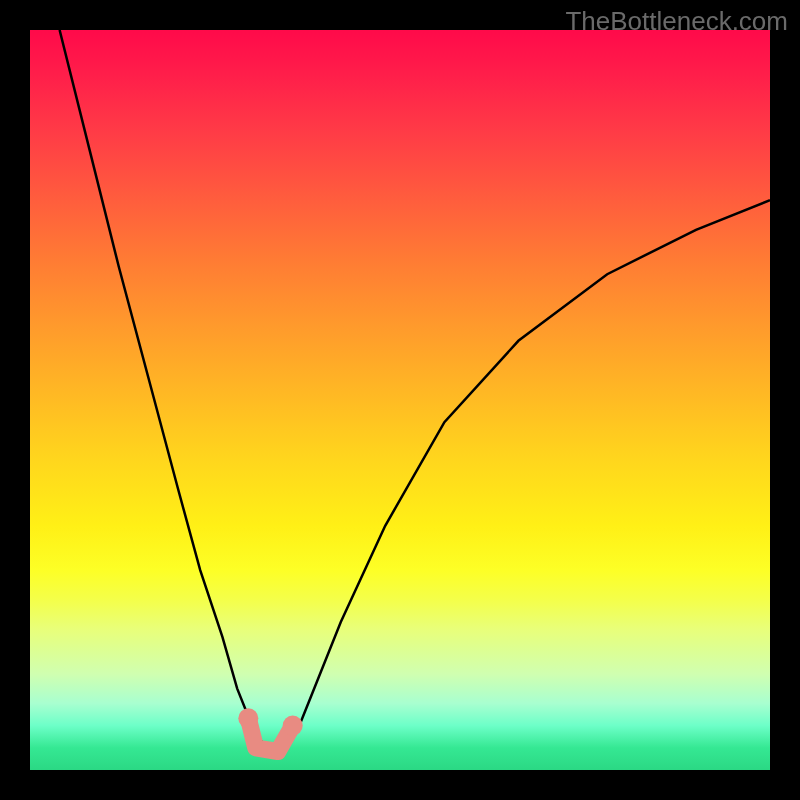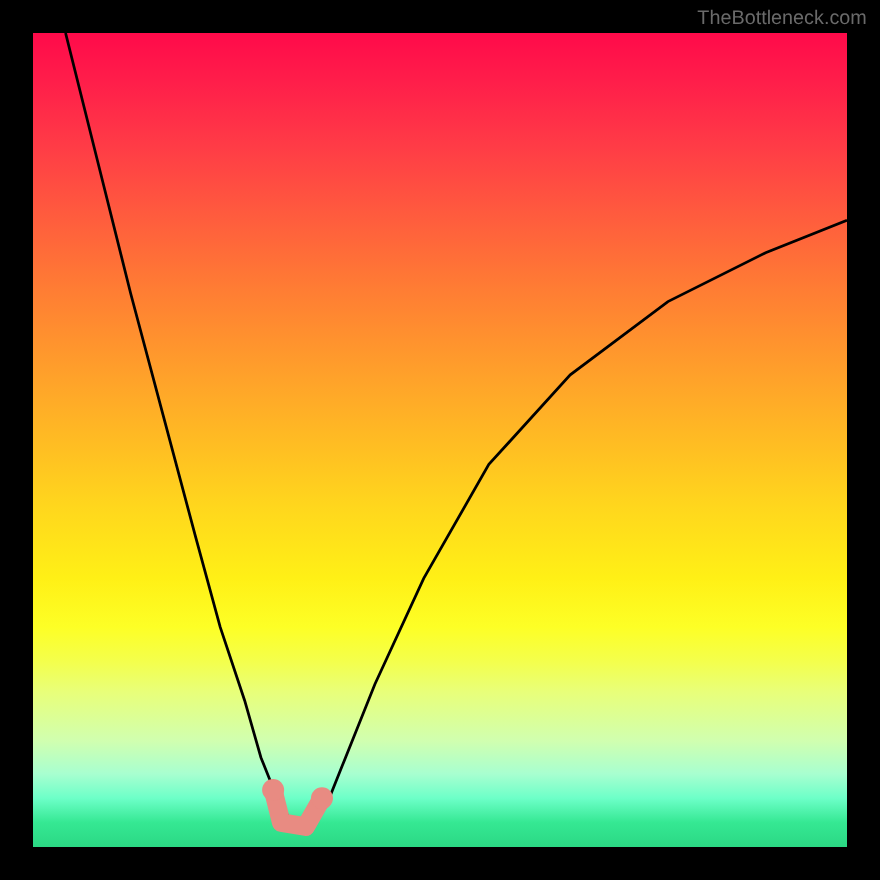--- a/index.html
+++ b/index.html
@@ -8,21 +8,21 @@
     height: 800px;
     background: #000;
     position: relative;
     font-family: Arial, sans-serif;
   }
   .watermark {
     position: absolute;
     top: 6px;
     right: 12px;
     color: #6a6a6a;
-    font-size: 18px;
+    font-size: 26px;
     z-index: 10;
   }
   .plot-area {
     position: absolute;
     left: 30px;
     top: 30px;
     width: 740px;
     height: 740px;
     background: linear-gradient(to bottom,
       #ff0a4a 0%,

